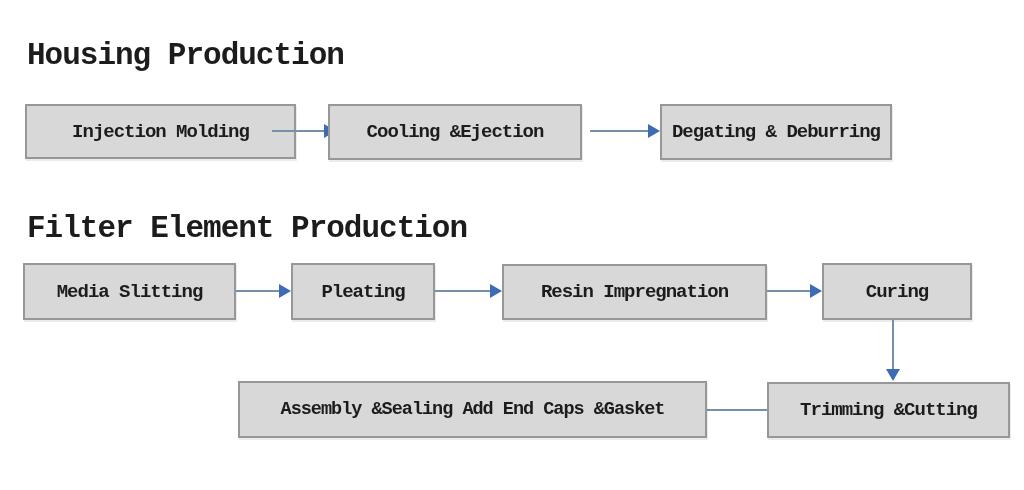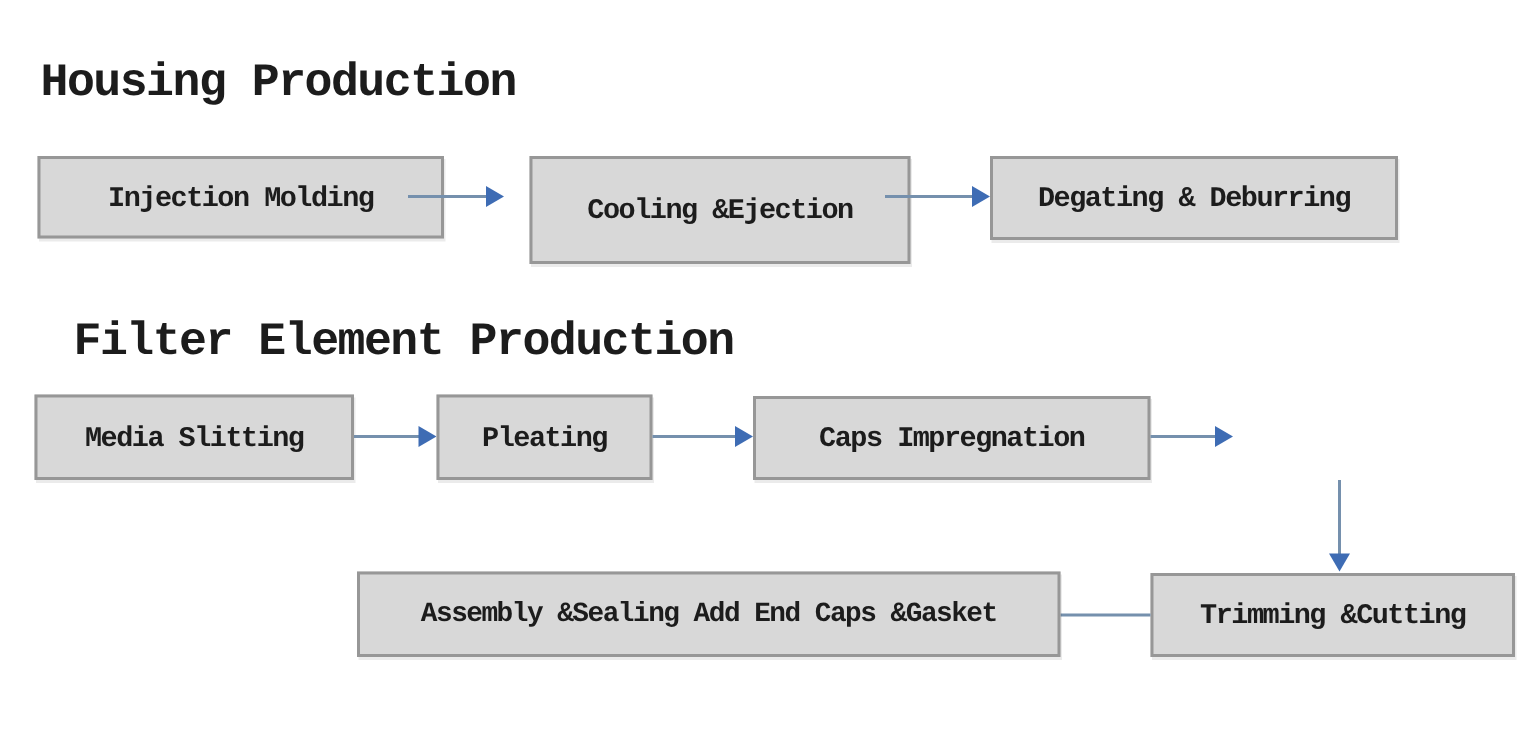--- a/index.html
+++ b/index.html
@@ -17,40 +17,40 @@
   }
   .section-title {
     position: absolute;
     font-size: 31px;
     font-weight: bold;
     color: var(--text-color, #1c1c1c);
     letter-spacing: -1px;
     white-space: nowrap;
   }
   #title-housing { left: 27px; top: 38px; }
-  #title-filter  { left: 27px; top: 211px; margin-left: 22px; }
+  #title-filter  { left: 27px; top: 211px; }
 
   .node {
     position: absolute;
     box-sizing: border-box;
     background: var(--box-fill, #d8d8d8);
     border: 2px solid var(--box-border, #979797);
     display: flex;
     align-items: center;
     justify-content: center;
     font-size: 19px;
     font-weight: bold;
     color: var(--text-color, #1c1c1c);
     letter-spacing: -1px;
     white-space: nowrap;
     box-shadow: 1px 2px 0 rgba(0,0,0,0.08);
   }
   #node-injection-molding { left: 25px;  top: 104px; width: 271px; height: 55px; }
-  #node-cooling-ejection  { left: 353px; top: 104px; width: 254px; height: 72px; }
-  #node-degating-deburring{ left: 660px; top: 104px; width: 272px; height: 56px; }
+  #node-cooling-ejection  { left: 328px; top: 104px; width: 254px; height: 56px; }
+  #node-degating-deburring{ left: 660px; top: 104px; width: 232px; height: 56px; }
   #node-media-slitting    { left: 23px;  top: 263px; width: 213px; height: 57px; }
   #node-pleating          { left: 291px; top: 263px; width: 144px; height: 57px; }
   #node-resin-impregnation{ left: 502px; top: 264px; width: 265px; height: 56px; }
   #node-curing            { left: 822px; top: 263px; width: 150px; height: 57px; }
   #node-assembly-sealing  { left: 198px; top: 381px; width: 469px; height: 57px; font-size: 18.5px; margin-left: 40px; }
   #node-trimming-cutting  { left: 767px; top: 382px; width: 243px; height: 56px; }
 
   
   .arrow-h {
     position: absolute;
@@ -139,27 +139,28 @@
     <div class="head"></div>
   </div>
 
   <div class="node" id="node-pleating">Pleating</div>
 
   <div class="arrow-h" id="arrow-pleating-to-resin">
     <div class="line"></div>
     <div class="head"></div>
   </div>
 
-  <div class="node" id="node-resin-impregnation">Caps Impregnation</div>
+  <div class="node" id="node-resin-impregnation">Resin Impregnation</div>
 
   <div class="arrow-h" id="arrow-resin-to-curing">
     <div class="line"></div>
     <div class="head"></div>
   </div>
 
+  <div class="node" id="node-curing">Curing</div>
 
   <div class="arrow-v" id="arrow-curing-to-trimming">
     <div class="line"></div>
     <div class="head"></div>
   </div>
 
   <div class="node" id="node-trimming-cutting">Trimming &amp;Cutting</div>
 
   <div class="arrow-h left" id="arrow-trimming-to-assembly">
     <div class="line"></div>

